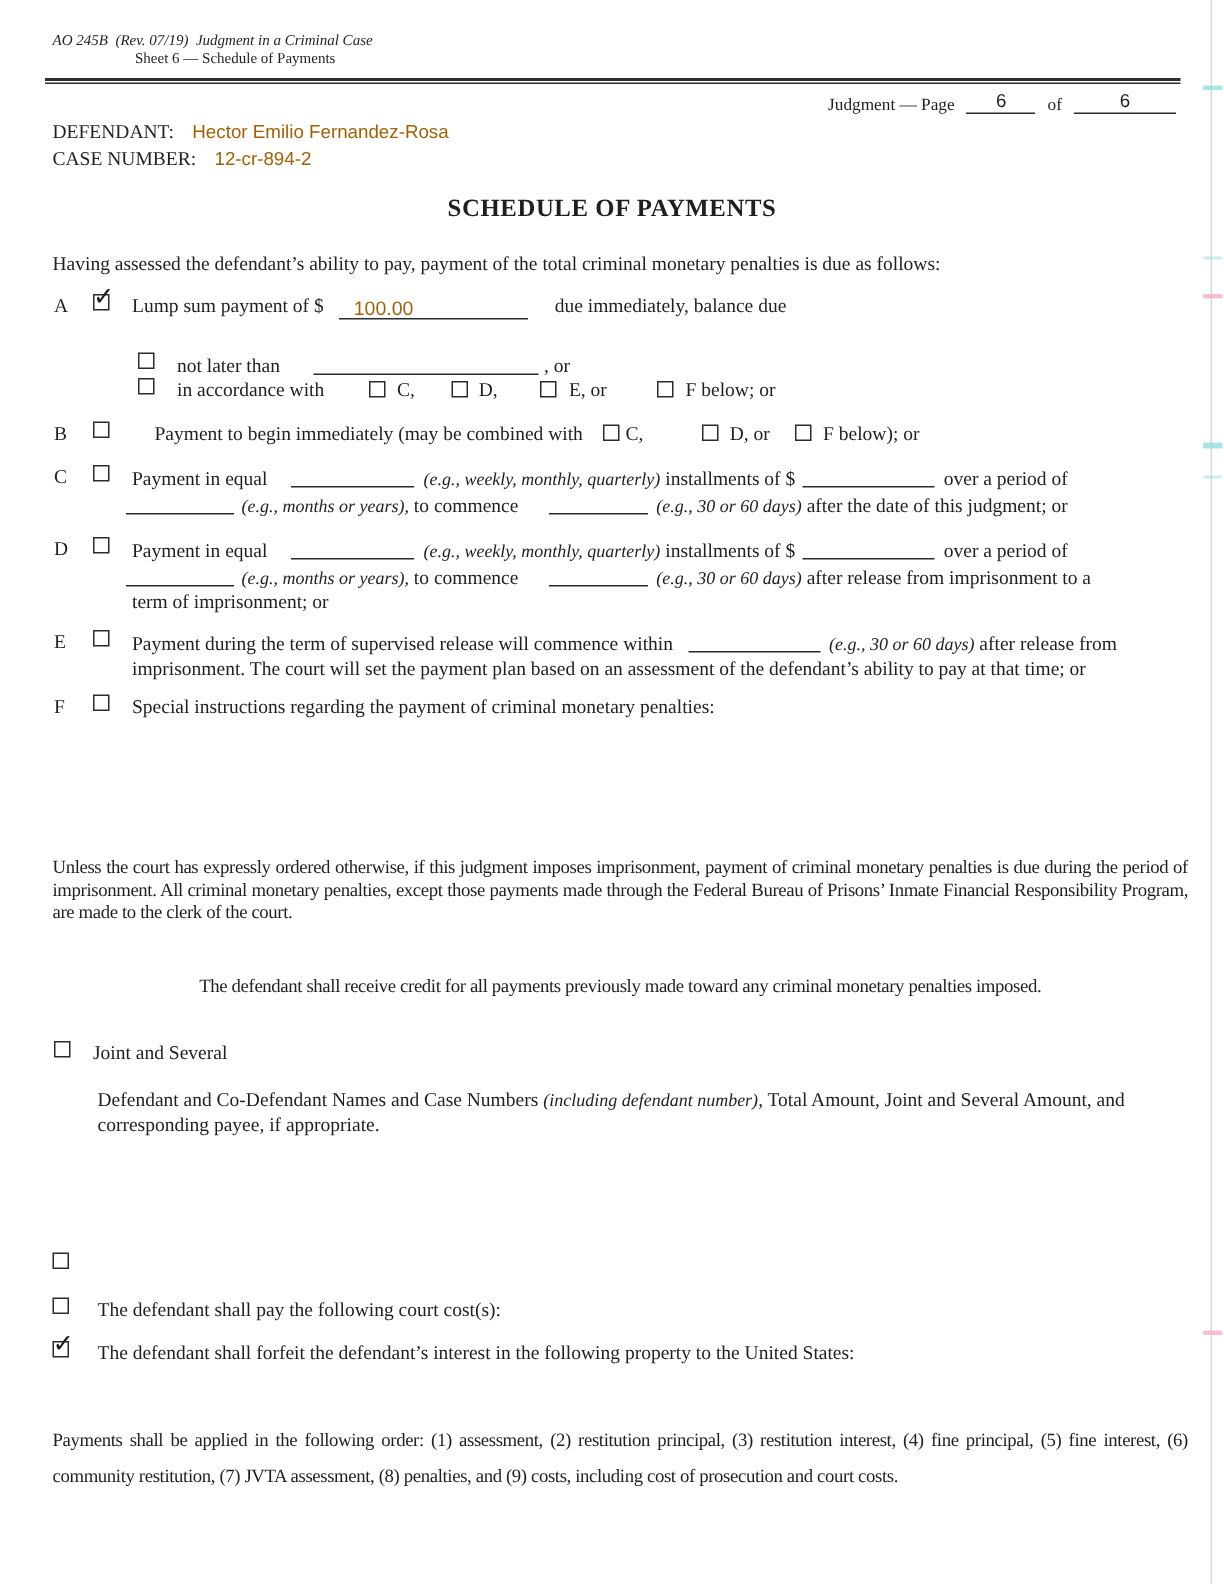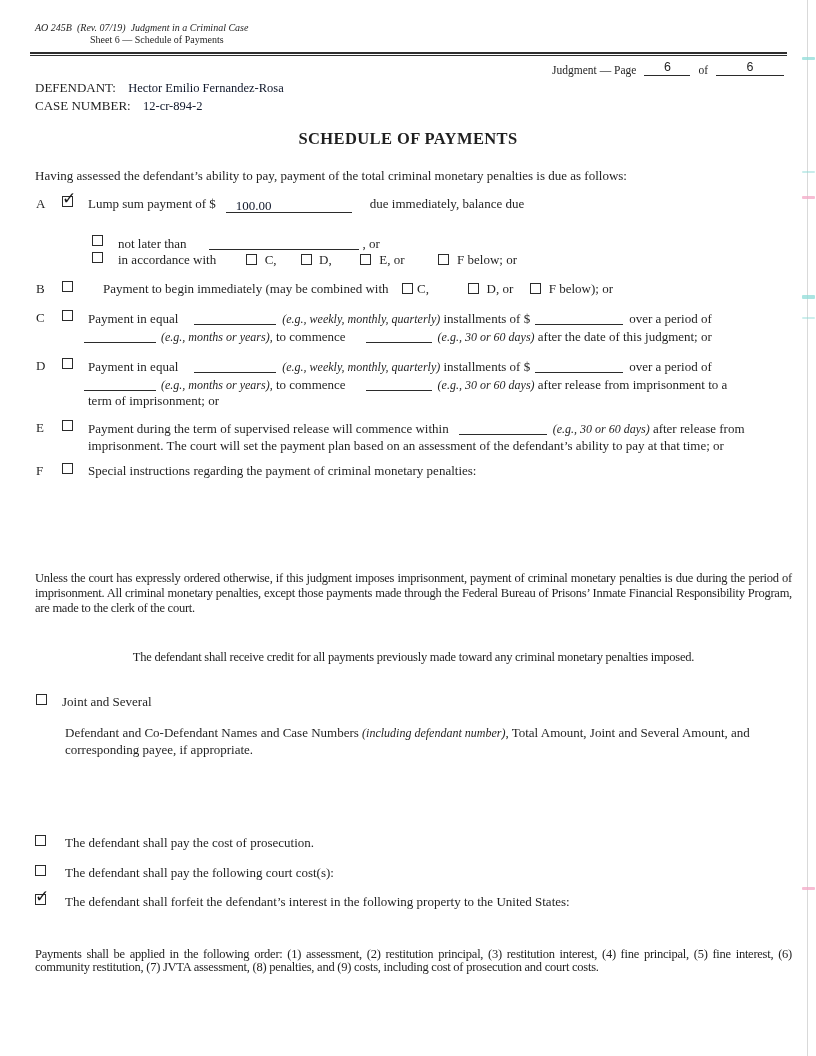--- a/index.html
+++ b/index.html
@@ -1,19 +1,19 @@
 <!DOCTYPE html>
 <html><head>
 <meta charset="utf-8">
 <style>
   html,body{margin:0;padding:0;background:#fff;}
   .page{position:relative;width:816px;height:1056px;background:#ffffff;
         font-family:"Liberation Serif",serif;color:#1f1f1f;overflow:hidden;}
   .abs{position:absolute;}
-  .sans{font-family:Liberation Serif, serif;color:#0f172a;}
+  .sans{font-family:Liberation Sans, sans-serif;color:#a16207;}
   .it{font-style:italic;font-size:12px;}
   .small{font-size:10px;}
   .body13{font-size:13px;}
   .row{position:absolute;left:0;width:816px;height:17px;font-size:13px;}
   .row>span.pos{position:absolute;top:0;}
   .letter{font-size:13px;}
   .cb{display:inline-block;width:11px;height:11px;border:1.4px solid #2b2b2b;
       position:relative;vertical-align:-1px;background:#fff;box-sizing:border-box;}
   .cb.checked::after{content:"✓";position:absolute;left:-1px;top:-9px;font-size:17px;
       font-weight:bold;color:#1c1c1c;font-family:"DejaVu Sans",sans-serif;}
@@ -166,32 +166,31 @@
   <div class="row" style="top:694px;">
     <span class="pos cb" style="left:36px;"></span>
     <span class="pos" style="left:62px;">Joint and Several</span>
   </div>
   <div class="abs body13" style="top:725px;left:65px;width:700px;line-height:15.5px;">
     <span>Defendant and Co-Defendant Names and Case Numbers </span><span class="it">(including defendant number)</span><span>, Total Amount, Joint and Several Amount, and corresponding payee, if appropriate.</span>
   </div>
 
   <div class="row" style="top:835px;">
     <span class="pos cb" style="left:35px;"></span>
-    <span class="pos" style="left:65px;">The defendant shall pay the cost of prosecution.</span>
   </div>
   <div class="row" style="top:865px;">
     <span class="pos cb" style="left:35px;"></span>
     <span class="pos" style="left:65px;">The defendant shall pay the following court cost(s):</span>
   </div>
   <div class="row" style="top:894px;">
     <span class="pos cb checked" style="left:35px;"></span>
     <span class="pos" style="left:65px;">The defendant shall forfeit the defendant’s interest in the following property to the United States:</span>
   </div>
 
-  <div class="para" style="top:948px;line-height:13px;">Payments shall be applied in the following order: (1) assessment, (2) restitution principal, (3) restitution interest, (4) fine principal, (5) fine interest, (6) community restitution, (7) JVTA assessment, (8) penalties, and (9) costs, including cost of prosecution and court costs.</div>
+  <div class="para" style="top:948px;line-height:24px;">Payments shall be applied in the following order: (1) assessment, (2) restitution principal, (3) restitution interest, (4) fine principal, (5) fine interest, (6) community restitution, (7) JVTA assessment, (8) penalties, and (9) costs, including cost of prosecution and court costs.</div>
 
   <div class="edge-line"></div>
   <div class="tick cyan" style="top:57px;height:3px;"></div>
   <div class="tick cyan" style="top:171px;height:2px;opacity:0.5;"></div>
   <div class="tick pink" style="top:196px;height:3px;"></div>
   <div class="tick cyan" style="top:295px;height:4px;"></div>
   <div class="tick cyan" style="top:317px;height:2px;opacity:0.45;"></div>
   <div class="tick pink" style="top:887px;height:3px;"></div>
 
 </div>

